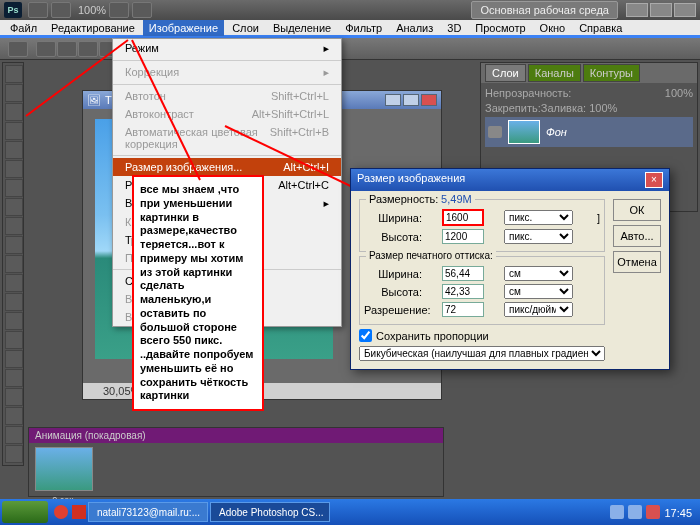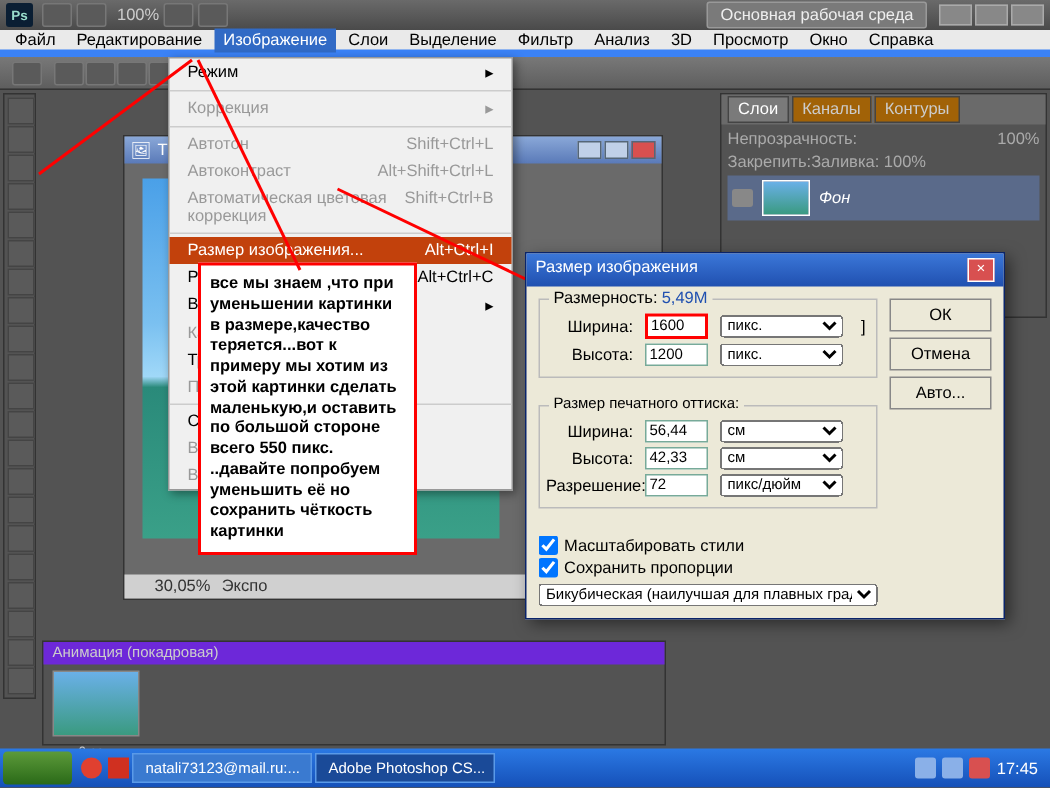--- a/index.html
+++ b/index.html
@@ -5,21 +5,21 @@
 *{box-sizing:border-box;margin:0;padding:0;font-family:Tahoma,Arial,sans-serif;font-size:11px}
 body{width:700px;height:525px;background:#535353;overflow:hidden;position:relative}
 .titlebar{height:20px;background:linear-gradient(#6a6a6a,#4a4a4a);display:flex;align-items:center;padding:0 4px;color:#ddd}
 .ps-logo{width:18px;height:16px;background:#0a1e33;color:#9dc;font-size:9px;font-weight:bold;display:flex;align-items:center;justify-content:center;border-radius:2px}
 .titlebar .ctrls{display:flex;gap:3px;margin-left:6px;align-items:center}
 .tb-btn{width:20px;height:16px;background:#5a5a5a;border:1px solid #777;border-radius:2px}
 .zoom{margin-left:4px;color:#ccc}
 .workspace-btn{margin-left:auto;background:#7a7a7a;border:1px solid #999;padding:2px 8px;color:#eee;border-radius:2px}
 .winbtns{display:flex;gap:2px;margin-left:8px}
 .winbtn{width:22px;height:14px;background:#888;border:1px solid #aaa}
-.menubar{height:18px;background:#eaeaea;display:flex;align-items:center;padding:0 4px;gap:2px;border-bottom:5px solid #3b82f6}
+.menubar{height:18px;background:#eaeaea;display:flex;align-items:center;padding:0 4px;gap:2px;border-bottom:3px solid #3b82f6}
 .menubar span{padding:2px 6px;cursor:default}
 .menubar .active{background:#316ac5;color:#fff}
 .optionbar{height:22px;background:linear-gradient(#787878,#5e5e5e);border-bottom:1px solid #333;display:flex;align-items:center;gap:8px;padding:0 8px;color:#ddd;font-size:10px}
 .tools{position:absolute;left:2px;top:62px;width:22px;background:#535353;border:1px solid #333;display:flex;flex-direction:column;gap:1px;padding:2px}
 .tool{width:18px;height:18px;background:#5a5a5a;border:1px solid #444}
 .doc-win{position:absolute;left:82px;top:90px;width:360px;height:310px;background:#6a6a6a;border:1px solid #333}
 .doc-title{height:18px;background:linear-gradient(#8aa8d8,#5a7ab8);display:flex;align-items:center;padding:0 4px;color:#fff;font-size:10px}
 .doc-title .wb{margin-left:auto;display:flex;gap:2px}
 .doc-title .wb div{width:16px;height:12px;background:#c0d0e8;border:1px solid #567}
 .doc-title .wb .cls{background:#d85050}
@@ -27,45 +27,45 @@
 .cloud{position:absolute;background:#fff;border-radius:50%;opacity:0.9}
 .status{position:absolute;bottom:0;left:0;right:0;height:16px;background:#d0d0d0;font-size:9px;padding:2px 20px;color:#333}
 .dropdown{position:absolute;left:112px;top:38px;width:230px;background:#f0f0f0;border:1px solid #999;box-shadow:2px 2px 6px rgba(0,0,0,0.4);z-index:5}
 .dd-item{padding:3px 12px;color:#999;display:flex;justify-content:space-between;font-size:10px}
 .dd-item.en{color:#000}
 .dd-item.hl{background:#c2410c;color:#fff}
 .dd-sep{height:1px;background:#ccc;margin:2px 0}
 .panels{position:absolute;right:2px;top:62px;width:218px}
 .pnl{background:#535353;border:1px solid #333;margin-bottom:4px}
 .pnl-tabs{height:20px;background:#6a6a6a;display:flex;align-items:center;padding:0 4px;gap:2px;font-size:10px}
-.pnl-tab{padding:2px 6px;background:#a16207;color:#ccc;border:1px solid #444}
+.pnl-tab{padding:2px 6px;background:#4d7c0f;color:#ccc;border:1px solid #444}
 .pnl-tab.act{background:#7a7a7a;color:#fff}
 .pnl-body{padding:4px;color:#aaa;font-size:10px}
 .layer-row{display:flex;align-items:center;gap:6px;padding:3px;background:#5a6a8a}
 .eye{width:14px;height:12px;background:#888;border-radius:2px}
 .thumb{width:32px;height:24px;background:linear-gradient(#6ab0e8,#3a9a80);border:1px solid #fff}
 .dialog{position:absolute;left:350px;top:168px;width:320px;background:#ece9d8;border:1px solid #0a246a;box-shadow:3px 3px 10px rgba(0,0,0,0.5);z-index:10}
 .dlg-title{height:22px;background:linear-gradient(#3b77d8,#2050b0);color:#fff;padding:3px 6px;font-size:11px;display:flex;align-items:flex-start}
 .dlg-title .x{margin-left:auto;width:18px;height:16px;background:#d85050;border:1px solid #fff;color:#fff;text-align:center;line-height:13px;font-size:10px}
 .dlg-body{padding:8px;display:flex;gap:8px}
 .dlg-left{flex:1}
 .dlg-right{width:68px;display:flex;flex-direction:column;gap:4px}
 .dlg-btn{padding:4px 2px;background:#ece9d8;border:1px solid #888;text-align:center;font-size:11px;cursor:pointer}
-.grp{border:1px solid #bbb;padding:6px 4px 4px;margin-bottom:18px;position:relative}
+.grp{border:1px solid #bbb;padding:6px 4px 4px;margin-bottom:4px;position:relative}
 .grp-lbl{position:absolute;top:-7px;left:6px;background:#ece9d8;padding:0 3px;font-size:10px}
-.row{display:flex;align-items:center;gap:8px;margin:3px 0;font-size:10px}
+.row{display:flex;align-items:center;gap:20px;margin:3px 0;font-size:10px}
 .row label{width:58px;text-align:right}
 .row input[type=text]{width:42px;padding:1px 2px;border:1px solid #7a9;font-size:10px}
-.row select{font-size:10px;padding:0;width:82px}
+.row select{font-size:10px;padding:0;width:69px}
 .row.hl input{border:2px solid red}
 .chk{display:flex;align-items:center;gap:4px;margin:2px 0;font-size:10px}
-.annot{position:absolute;left:132px;top:175px;width:146px;background:#fff;border:2px solid red;padding:6px;z-index:7;font-size:11px;font-weight:bold;line-height:1.25}
+.annot{position:absolute;left:132px;top:175px;width:132px;background:#fff;border:2px solid red;padding:6px;z-index:7;font-size:11px;font-weight:bold;line-height:1.25}
 .arrow-svg{position:absolute;top:0;left:0;pointer-events:none;z-index:8}
 .anim{position:absolute;left:28px;bottom:28px;width:416px;height:70px;background:#535353;border:1px solid #333}
-.anim-t{padding:2px 6px;color:#ccc;font-size:10px;background:#6d28d9}
+.anim-t{padding:2px 6px;color:#ccc;font-size:10px;background:#701a75}
 .frame{width:58px;height:44px;border:1px solid #888;margin:2px 4px;display:inline-block;background:linear-gradient(#6ab0e8,#3a9a80)}
 .taskbar{position:absolute;bottom:0;left:0;right:0;height:26px;background:linear-gradient(#2b79e4,#1550b8);display:flex;align-items:center;padding:0 2px}
 .start{width:46px;height:22px;background:linear-gradient(#5c9a3a,#2a6a18);border-radius:3px;margin-right:4px}
 .tb-item{height:20px;padding:2px 8px;background:#3a7ad0;border:1px solid #5a9ae8;color:#fff;font-size:10px;margin-right:2px;display:flex;align-items:center;max-width:120px;overflow:hidden;white-space:nowrap}
 .tb-item.act{background:#1a4a98}
 .tray{margin-left:auto;display:flex;align-items:flex-end;gap:4px;color:#fff;padding:0 6px}
 .tray-ic{width:14px;height:14px;background:#8ab0e8;border-radius:2px}
 </style>
 </head>
 <body>
@@ -287,32 +287,28 @@
             <select><option>см</option></select>
           </div>
         <div class="row">
             <label>Разрешение:</label>
             <input type="text" value="72" style="">
             <select><option>пикс/дюйм</option></select>
           </div>
       </div>
       <div class="chk">
           <input type="checkbox" checked="" style="">
-          <span>Масштабировать стили</span>
-        </div>
-      <div class="chk">
-          <input type="checkbox" checked="" style="">
           <span>Сохранить пропорции</span>
         </div>
       <select style="width:100%;margin-top:2px;font-size:10px"><option>Бикубическая (наилучшая для плавных градиентов)</option></select>
     </div>
     <div class="dlg-right">
       <div class="dlg-btn">ОК</div>
+      <div class="dlg-btn">Авто...</div>
       <div class="dlg-btn">Отмена</div>
-      <div class="dlg-btn">Авто...</div>
     </div>
   </div>
 </div>
 
 <div class="anim">
   <div class="anim-t">Анимация (покадровая)</div>
   <div style="padding:2px;display:flex;align-items:flex-start">
     <div>
       <div class="frame"></div>
       <div style="font-size:9px;text-align:center;color:#ccc">0 сек.</div>

